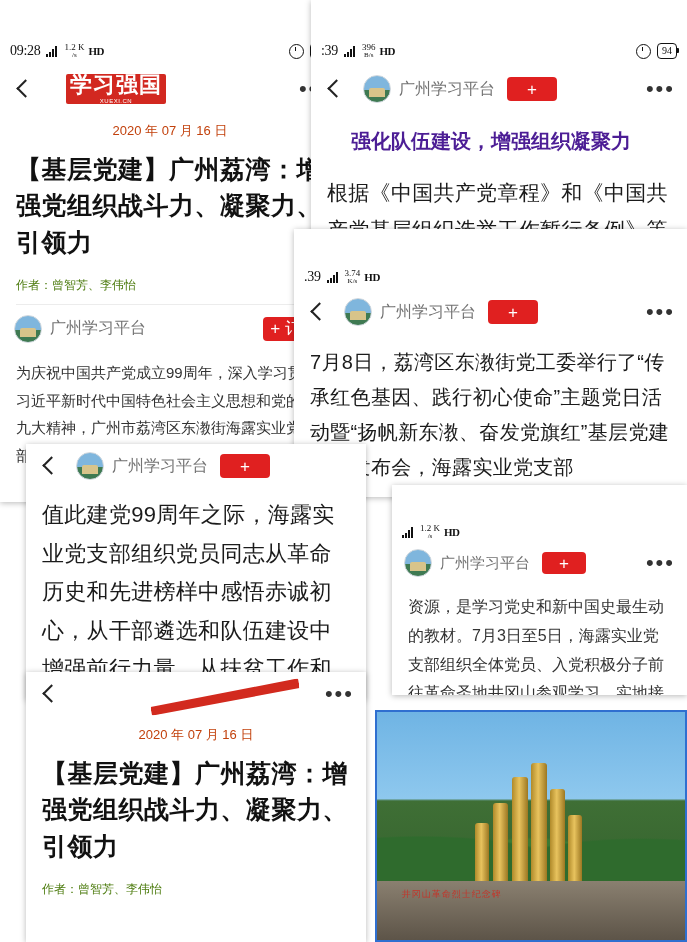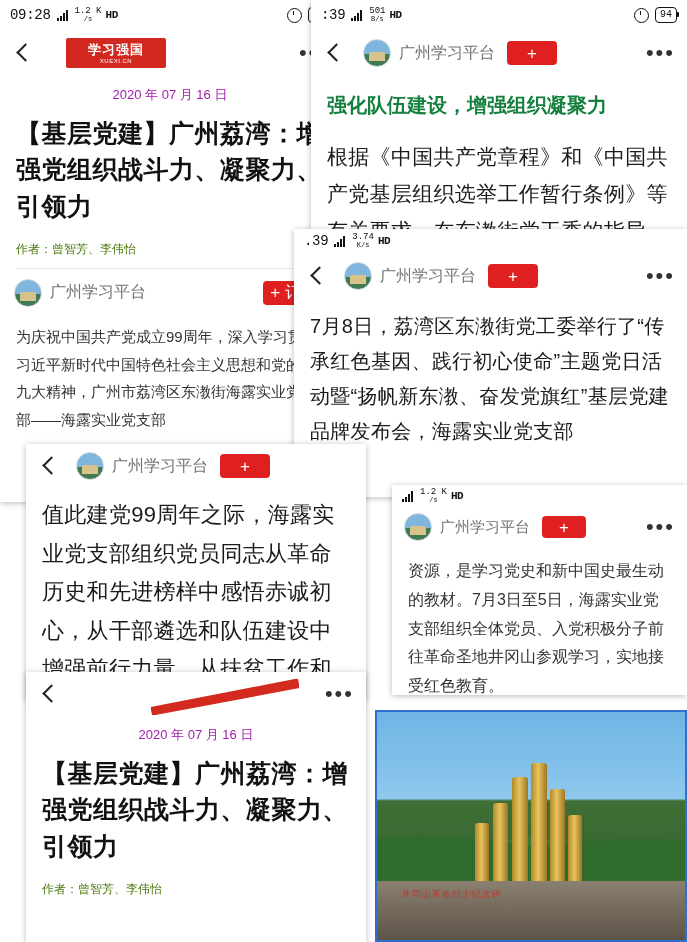--- a/index.html
+++ b/index.html
@@ -11,21 +11,22 @@
     overflow:hidden;
   }
   .panel{position:absolute;background:#fff;overflow:hidden;box-sizing:border-box;}
   .shadow{box-shadow:0 1px 6px rgba(0,0,0,.28);}
 
   
   .statusbar{
     height:30px;display:flex;align-items:center;
     padding:6px 10px;box-sizing:border-box;
     font-size:13px;color:#111;background:#fff;
-    font-family:Liberation Mono, monospace;
+    font-family:Liberation Serif, serif;
+    margin-top:36px;
   }
   .sb-time{font-size:14px;font-weight:400;letter-spacing:-.3px;}
   .sb-icons{display:flex;align-items:center;gap:4px;margin-left:6px;}
   .bars{display:inline-block;width:14px;height:11px;position:relative;}
   .bars i{position:absolute;bottom:0;width:2px;background:#111;}
   .bars i:nth-child(1){left:0;height:3px;}
   .bars i:nth-child(2){left:3px;height:5px;}
   .bars i:nth-child(3){left:6px;height:8px;}
   .bars i:nth-child(4){left:9px;height:11px;}
   .netspeed{font-size:9px;line-height:1;text-align:center;color:#111;}
@@ -53,55 +54,55 @@
   .back:before{
     content:"";position:absolute;left:7px;top:4px;width:11px;height:11px;
     border-left:2px solid #222;border-bottom:2px solid #222;
     transform:rotate(45deg);
   }
   .logo{
     width:100px;height:30px;background:#d22820;border-radius:2px;
     color:#fff;display:flex;flex-direction:column;align-items:center;justify-content:center;
     line-height:1;
   }
-  .logo .l1{font-size:13px;font-weight:bold;letter-spacing:1px;}
+  .logo .l1{font-size:22px;font-weight:bold;letter-spacing:1px;}
   .logo .l2{font-size:6px;letter-spacing:.5px;margin-top:2px;}
   .dots{margin-left:auto;letter-spacing:2px;font-size:22px;color:#333;line-height:10px;cursor:pointer;}
 
   .avatar{
     width:26px;height:26px;border-radius:50%;flex:0 0 auto;
     background:linear-gradient(#7fb6dd 0 52%,#3f7a52 52% 100%);
     position:relative;overflow:hidden;border:1px solid #cfd7dd;
   }
   .avatar:after{
     content:"";position:absolute;left:5px;bottom:5px;width:16px;height:9px;
     background:#d8c48a;border-radius:2px 2px 0 0;
   }
   .acct-name{font-size:16px;color:#737373;margin-left:8px;font-weight:400;}
   .plus-btn{
     margin-left:12px;background:#e02020;color:#fff;border-radius:4px;
     min-width:36px;height:24px;display:flex;align-items:center;justify-content:center;
     font-size:17px;line-height:1;font-weight:300;cursor:pointer;padding:0 7px;
   }
 
   
-  .datebar{text-align:center;font-size:13px;color:#a21caf;padding:10px 0 4px;}
+  .datebar{text-align:center;font-size:13px;color:#c2410c;padding:10px 0 4px;}
   .artitle{
     font-size:25px;font-weight:bold;color:#111;line-height:1.45;
     padding:8px 16px 0;letter-spacing:.5px;
     font-family:"DejaVu Sans","Liberation Sans",sans-serif;
   }
   .author{font-size:12px;color:#4d7c0f;padding:16px 16px 0;}
   .body-text{
     font-size:15px;color:#333;line-height:1.85;padding:10px 16px 0;
   }
   .body-big{
     font-size:21px;color:#1b1b1b;line-height:1.75;padding:10px 16px 0;letter-spacing:.3px;
   }
-  .heading-red{font-size:19px;font-weight:bold;color:#15803d;padding:10px 16px;}
+  .heading-red{font-size:19px;font-weight:bold;color:#4c1d95;padding:10px 16px;margin-left:24px;}
   .sep{height:1px;background:#ececec;margin:10px 16px 0;}
 
   .acctrow{display:flex;align-items:center;padding:6px 14px;}
 
   .red-stroke{
     position:absolute;background:#d22a1e;
     transform:rotate(-6deg);border-radius:2px;
   }
 
   .photo{
@@ -179,21 +180,21 @@
   <div class="statusbar">
     <span class="sb-time">:39</span>
     <span class="sb-icons">
       <span class="bars">
           <i></i>
           <i></i>
           <i></i>
           <i></i>
         </span>
       <span class="netspeed">
-        <b>501</b>
+        <b>396</b>
           <span>B/s</span>
       </span>
       <span class="hd">HD</span>
     </span>
     <span class="sb-right">
       <span class="clockicon"></span>
       <span class="batt">94</span>
     </span>
   </div>
 

